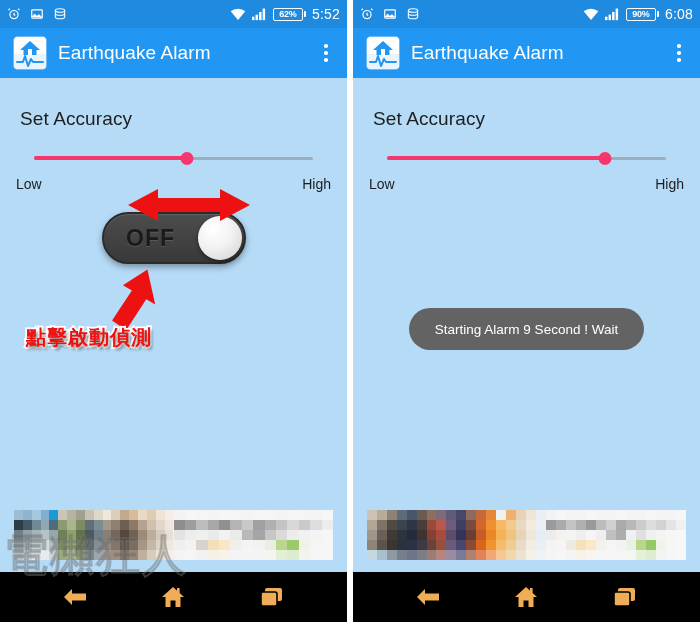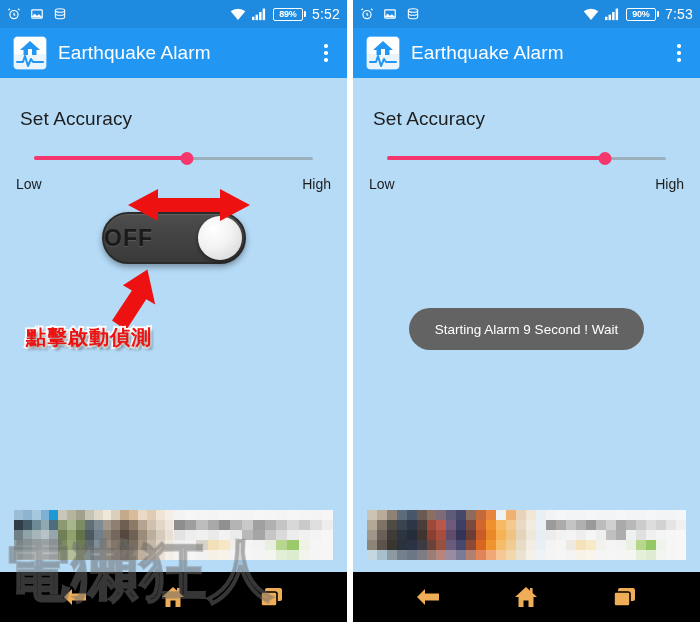--- a/index.html
+++ b/index.html
@@ -173,21 +173,21 @@
   .toggle.on {
     background: linear-gradient(#3a4341, #2c3533);
     border: 2px solid #242b29;
     justify-content: flex-end;
   }
   .toggle-label {
     font-size: 23px;
     font-weight: bold;
     letter-spacing: 1px;
   }
-  .toggle.off .toggle-label { color: #1a1a1a; text-shadow: 0 1px 0 rgba(255,255,255,0.12); }
+  .toggle.off .toggle-label { color: #1a1a1a; margin-left: 22px; text-shadow: 0 1px 0 rgba(255,255,255,0.12); }
   .toggle.on .toggle-label { color: #28e8c2; margin-right: 24px; text-shadow: 0 0 10px rgba(40,232,194,0.85); }
   .knob {
     position: absolute;
     width: 44px; height: 44px;
     border-radius: 50%;
     background: radial-gradient(circle at 35% 30%, #ffffff 0%, #f2f2f2 45%, #cfcfcf 100%);
     box-shadow: 0 2px 4px rgba(0,0,0,0.45);
     top: 2px;
   }
   .knob.right { right: 2px; }
@@ -251,22 +251,22 @@
     left: 0; right: 0;
     bottom: 0;
     height: 90px;
     pointer-events: none;
     overflow: hidden;
   }
   .wm-cjk {
     position: absolute;
     left: 4px;
     top: -6px;
-    font-size: 66px;
-    font-weight: bold;
+    font-size: 44px;
+    font-weight: normal;
     color: rgba(0,0,0,0.12);
     -webkit-text-stroke: 2px rgba(120,120,120,0.45);
     white-space: nowrap;
     letter-spacing: 2px;
   }
   .wm-url {
     position: absolute;
     left: 6px;
     top: 48px;
     font-size: 33px;
@@ -308,21 +308,21 @@
           <path d="M12 19l11-13A17 17 0 0 0 1 6z"></path>
         </svg>
         <svg class="sb-icon" width="15" height="14" viewBox="0 0 22 18" fill="#ffffff">
           <rect x="0" y="13" width="3.6" height="5"></rect>
             <rect x="5.2" y="10" width="3.6" height="8"></rect>
             <rect x="10.4" y="6" width="3.6" height="12"></rect>
             <rect x="15.6" y="1" width="3.6" height="17"></rect>
         </svg>
         <div class="battery">
           <div class="batt-body">
-              <span class="batt-txt">89%</span>
+              <span class="batt-txt">62%</span>
             </div>
           <div class="batt-tip"></div>
         </div>
         <span class="clock">5:52</span>
       </div>
     </div>
 
     <div class="appbar">
       <div class="app-icon">
         <svg width="32" height="32" viewBox="0 0 32 32">
@@ -596,21 +596,21 @@
             <rect x="5.2" y="10" width="3.6" height="8"></rect>
             <rect x="10.4" y="6" width="3.6" height="12"></rect>
             <rect x="15.6" y="1" width="3.6" height="17"></rect>
         </svg>
         <div class="battery">
           <div class="batt-body">
               <span class="batt-txt">90%</span>
             </div>
           <div class="batt-tip"></div>
         </div>
-        <span class="clock">7:53</span>
+        <span class="clock">6:08</span>
       </div>
     </div>
 
     <div class="appbar">
       <div class="app-icon">
         <svg width="32" height="32" viewBox="0 0 32 32">
           <rect x="0" y="0" width="32" height="32" fill="#ffffff"></rect>
           <rect x="0" y="17" width="32" height="15" fill="#e9f4fd"></rect>
           <path d="M16 4 L26 13 L22.5 13 L22.5 18 L9.5 18 L9.5 13 L6 13 Z" fill="#2196f3"></path>
           <rect x="14" y="12" width="4" height="6" fill="#ffffff"></rect>

